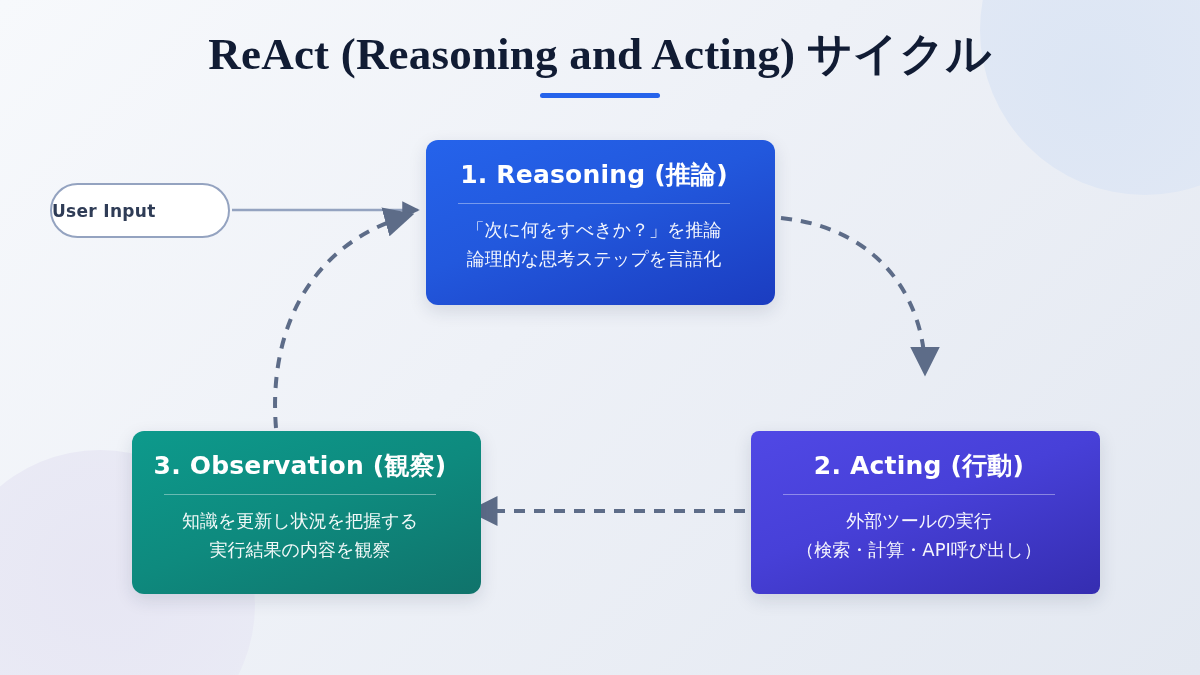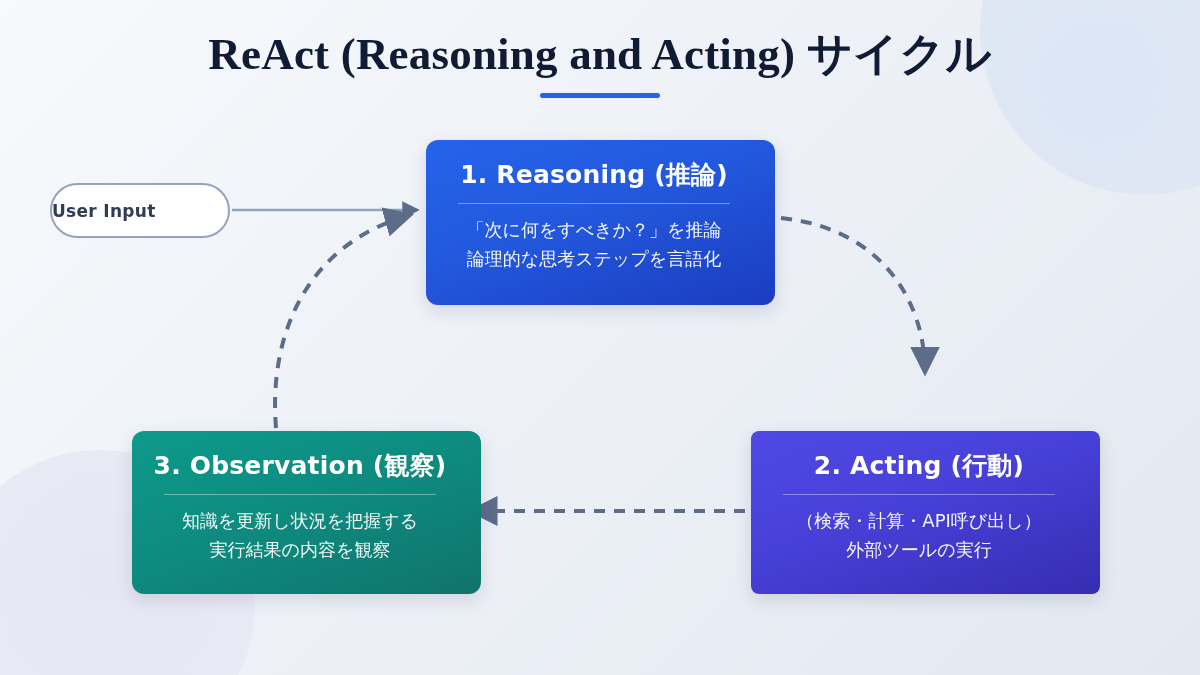--- a/index.html
+++ b/index.html
@@ -189,22 +189,22 @@
   <div class="card" id="card-reasoning">
     <div class="card-title">1. Reasoning (推論)</div>
     <div class="card-divider"></div>
     <div class="card-desc-line">「次に何をすべきか？」を推論</div>
     <div class="card-desc-line">論理的な思考ステップを言語化</div>
   </div>
 
   <div class="card" id="card-acting">
     <div class="card-title">2. Acting (行動)</div>
     <div class="card-divider"></div>
+    <div class="card-desc-line">外部ツールの実行</div>
     <div class="card-desc-line">（検索・計算・API呼び出し）</div>
-    <div class="card-desc-line">外部ツールの実行</div>
   </div>
 
   <div class="card" id="card-observation">
     <div class="card-title">3. Observation (観察)</div>
     <div class="card-divider"></div>
     <div class="card-desc-line">知識を更新し状況を把握する</div>
     <div class="card-desc-line">実行結果の内容を観察</div>
   </div>
 
 </div>

